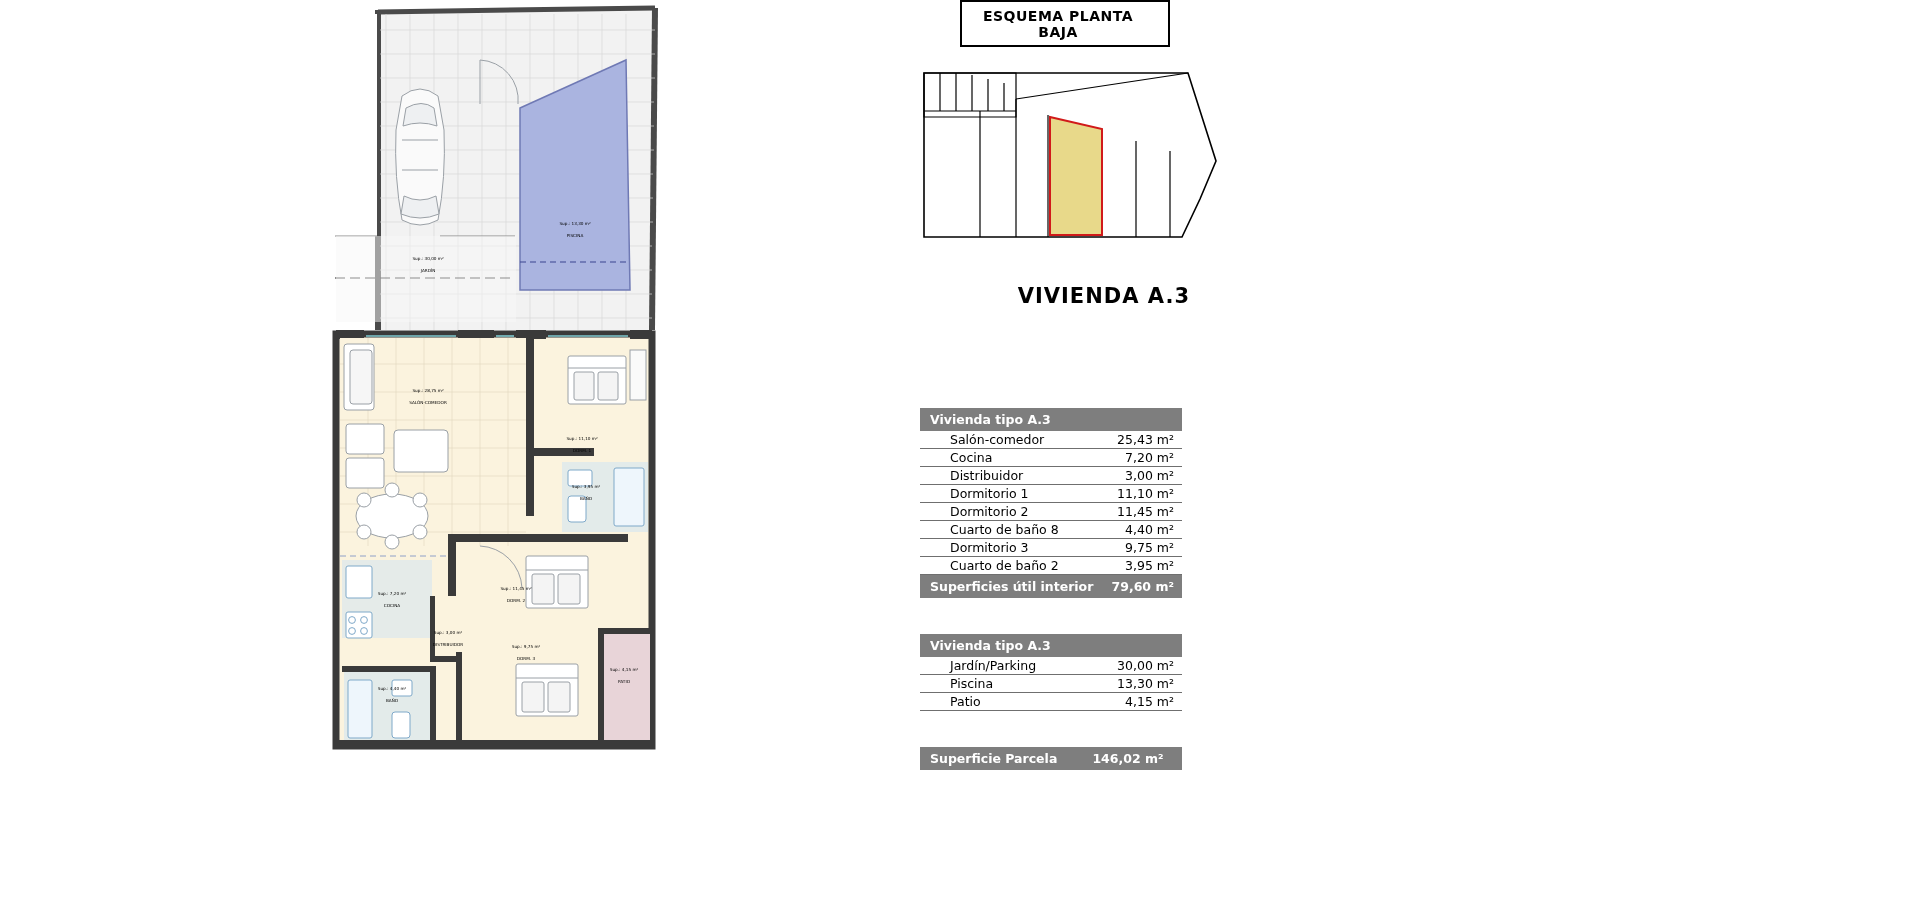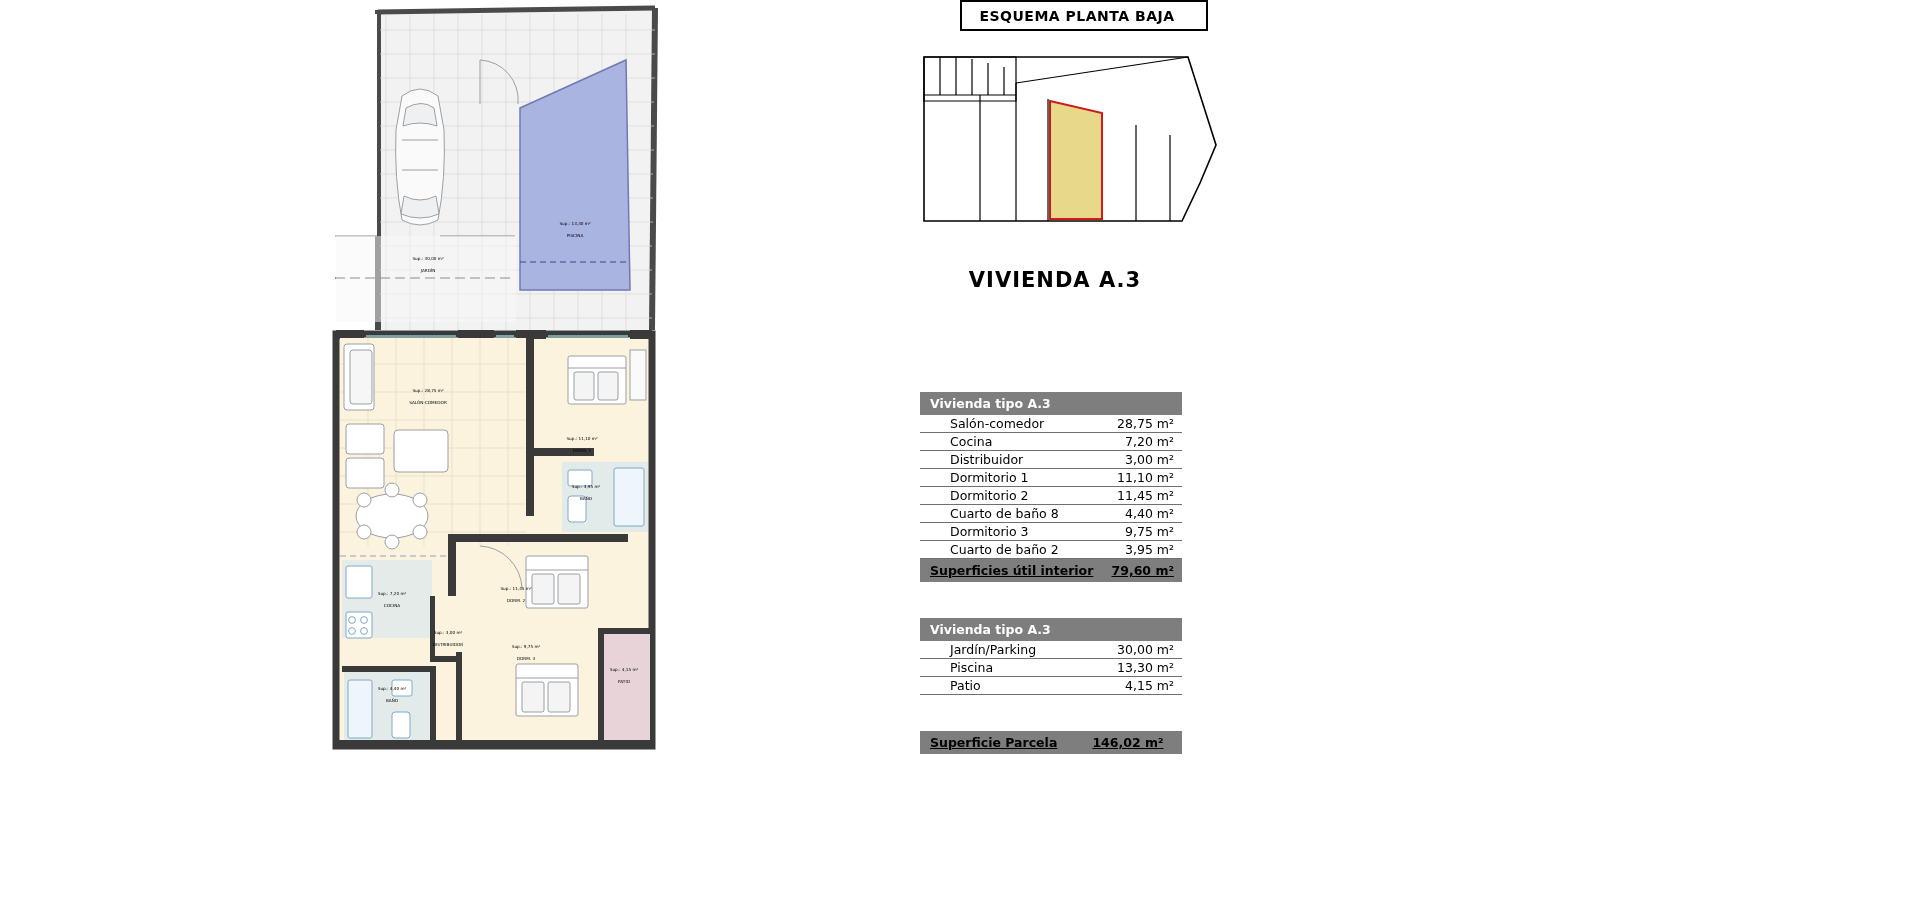--- a/index.html
+++ b/index.html
@@ -33,28 +33,28 @@
     width: 330px;
   }
 
   .esquema-title {
     border: 2px solid #000;
     text-align: center;
     font-weight: bold;
     font-size: 14px;
     letter-spacing: 0.5px;
     padding: 6px 24px 5px 10px;
-    width: 248px;
+    width: 210px;
     margin-left: 40px;
     box-sizing: border-box;
     font-family: "DejaVu Sans", sans-serif;
   }
 
   .vivienda-label {
-    text-align: center;
+    text-align: right;
     font-weight: bold;
     font-size: 21px;
     letter-spacing: 1px;
     margin-top: 6px;
     width: 270px;
     margin-left: 0px;
   }
 
   
   .tbl {
@@ -73,24 +73,23 @@
   }
   .tbl .row td {
     background: #ffffff;
     padding: 1px 8px 1px 10px;
     border-bottom: 1px solid #6f6f6f;
   }
   .tbl .row td.label { padding-left: 30px; }
   .tbl .row td.value { text-align: right; white-space: nowrap; }
   .tbl .total td {
     background: #7e7e7e;
-    color: #000000;
+    color: #ffffff;
     font-weight: bold;
     padding: 4px 8px 4px 10px;
-    text-decoration: underline;
   }
   .tbl .total td.value { }
   .tbl-wrap { margin-top: 14px; }
 
   .tiny { font-size: 4.2px; }
   .roomlabel { font-family: "DejaVu Sans", sans-serif; text-anchor: middle; fill:#000; }
 </style>
 </head>
 <body>
 
@@ -356,21 +355,21 @@
   <div class="vivienda-label">VIVIENDA A.3</div>
 
   <div class="tbl-wrap" style="margin-top:100px;">
     <table class="tbl">
       <tbody>
           <tr class="hdr">
             <td colspan="2">Vivienda tipo A.3</td>
           </tr>
       <tr class="row">
             <td class="label">Salón-comedor</td>
-            <td class="value">28,75 m²</td>
+            <td class="value">25,43 m²</td>
           </tr>
       <tr class="row">
             <td class="label">Cocina</td>
             <td class="value">7,20 m²</td>
           </tr>
       <tr class="row">
             <td class="label">Distribuidor</td>
             <td class="value">3,00 m²</td>
           </tr>
       <tr class="row">

